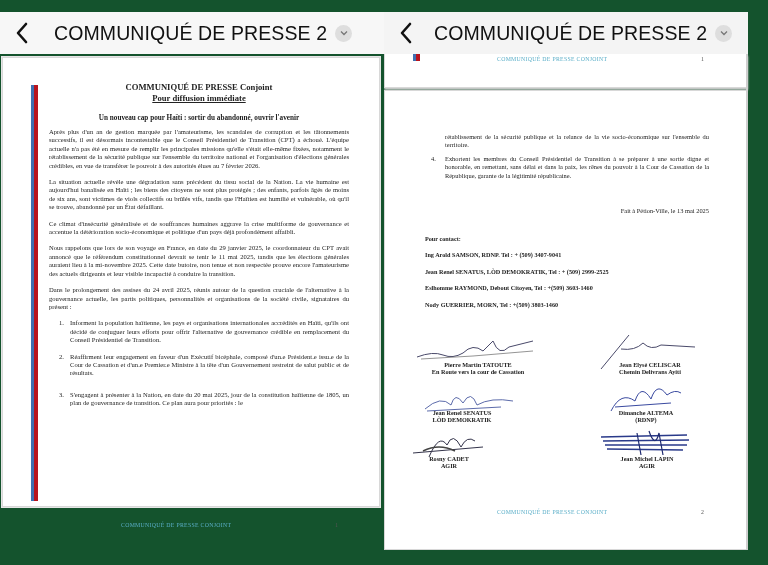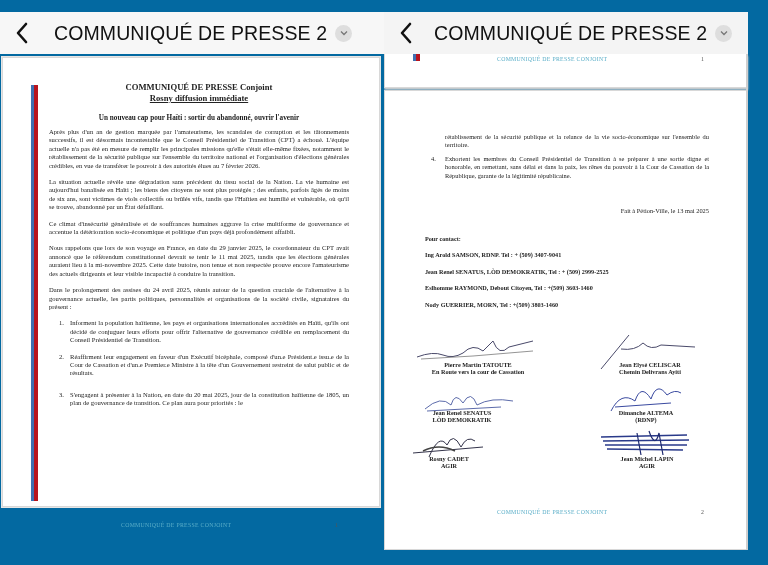--- a/index.html
+++ b/index.html
@@ -1,19 +1,19 @@
 <!DOCTYPE html>
 <html><head>
 <meta charset="utf-8">
 <style>
   * { box-sizing: border-box; margin: 0; padding: 0; }
   html, body { width: 768px; height: 565px; background: #ffffff; overflow: hidden; }
   body { position: relative; font-family: "Liberation Serif", serif; color: #1a1a1a; }
 
-  .pane { position: absolute; top: 0; height: 565px; overflow: hidden; background: #0369a1; }
+  .pane { position: absolute; top: 0; height: 565px; overflow: hidden; background: #14532d; }
   .pane-left { left: 0; width: 384px; }
   .pane-right { left: 384px; width: 384px; }
 
   .topbar { position: absolute; left: 0; right: 0; top: 12px; height: 42px; display: flex; align-items: center; background: #f6f6f6; }
   .pane-left .topbar { background: #f7f7f7; }
   .pane-right .topbar { right: 20px; background: #f4f4f4; }
   .back-btn { width: 36px; height: 42px; display: flex; align-items: center; justify-content: center; margin-left: 4px; cursor: pointer; }
   .back-btn svg { width: 14px; height: 22px; }
   .title { font-family: "Liberation Sans", sans-serif; font-size: 19.5px; font-weight: 400; color: #111; letter-spacing: 0.1px; margin-left: 14px; }
   .pane-right .title { margin-left: 10px; }
@@ -69,21 +69,21 @@
   </div>
 
   <div class="doc-page left-page">
     <div class="flagbar left-flag">
         <div class="blue"></div>
         <div class="red"></div>
       </div>
 
     <div class="doc-body" style="top:24px;">
       <div class="h1">COMMUNIQUÉ DE PRESSE Conjoint</div>
-      <div class="h2" style="margin-bottom:9px;">Rosny diffusion immédiate</div>
+      <div class="h2" style="margin-bottom:9px;">Pour diffusion immédiate</div>
       <div class="h3" style="margin-bottom:5px;">Un nouveau cap pour Haïti : sortir du abandonné, ouvrir l'avenir</div>
       <p class="para">Après plus d'un an de gestion marquée par l'amateurisme, les scandales de corruption et les tâtonnements successifs, il est désormais incontestable que le Conseil Présidentiel de Transition (CPT) a échoué. L'équipe actuelle n'a pas été en mesure de remplir les principales missions qu'elle s'était elle-même fixées, notamment le rétablissement de la sécurité publique sur l'ensemble du territoire national et l'organisation d'élections générales crédibles, en vue de transférer le pouvoir à des autorités élues au 7 février 2026.</p>
       <p class="para">La situation actuelle révèle une dégradation sans précédent du tissu social de la Nation. La vie humaine est aujourd'hui banalisée en Haïti ; les biens des citoyens ne sont plus protégés ; des enfants, parfois âgés de moins de six ans, sont victimes de viols collectifs ou brûlés vifs, tandis que l'Haïtien est humilié et vulnérable, où qu'il se trouve, abandonné par un État défaillant.</p>
       <p class="para">Ce climat d'insécurité généralisée et de souffrances humaines aggrave la crise multiforme de gouvernance et accentue la détérioration socio-économique et politique d'un pays déjà profondément affaibli.</p>
       <p class="para">Nous rappelons que lors de son voyage en France, en date du 29 janvier 2025, le coordonnateur du CPT avait annoncé que le référendum constitutionnel devrait se tenir le 11 mai 2025, tandis que les élections générales auraient lieu à la mi-novembre 2025. Cette date butoire, non tenue et non respectée prouve encore l'amateurisme des actuels dirigeants et leur visible incapacité à conduire la transition.</p>
       <p class="para">Dans le prolongement des assises du 24 avril 2025, réunis autour de la question cruciale de l'alternative à la gouvernance actuelle, les partis politiques, personnalités et organisations de la société civile, signataires du présent :</p>
       <div class="ol-item">
         <span class="ol-num">1.</span>
         <span class="ol-text">Informent la population haïtienne, les pays et organisations internationales accrédités en Haïti, qu'ils ont décidé de conjuguer leurs efforts pour offrir l'alternative de gouvernance crédible en remplacement du Conseil Présidentiel de Transition.</span>
       </div>

